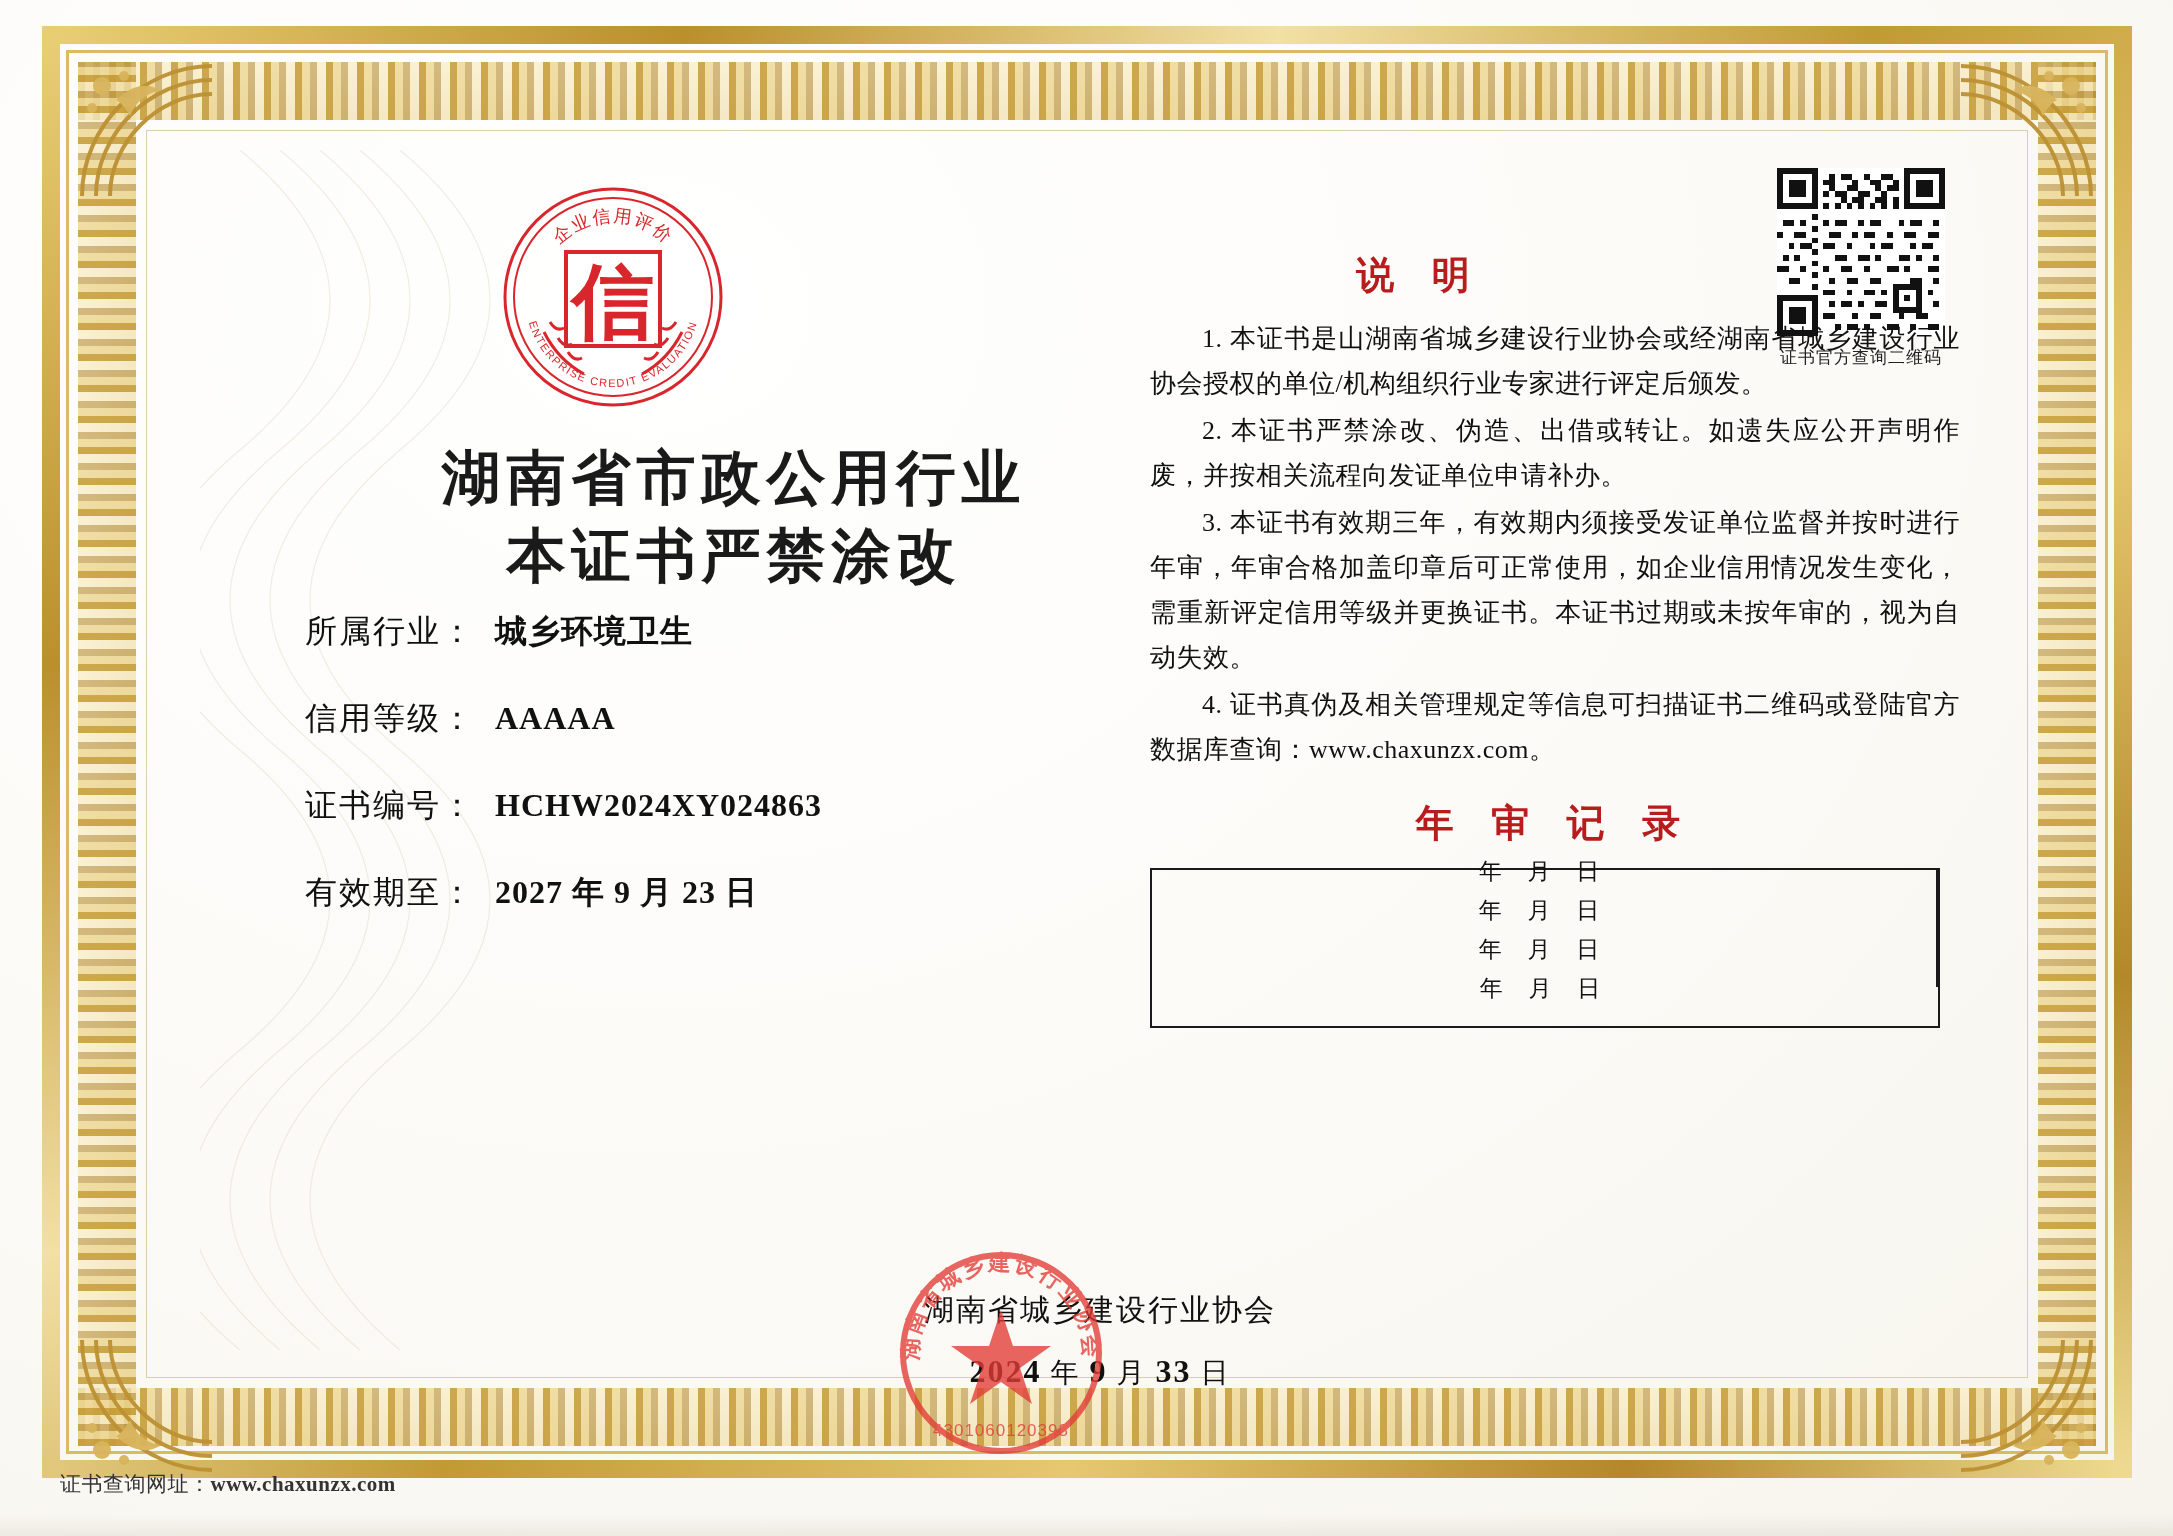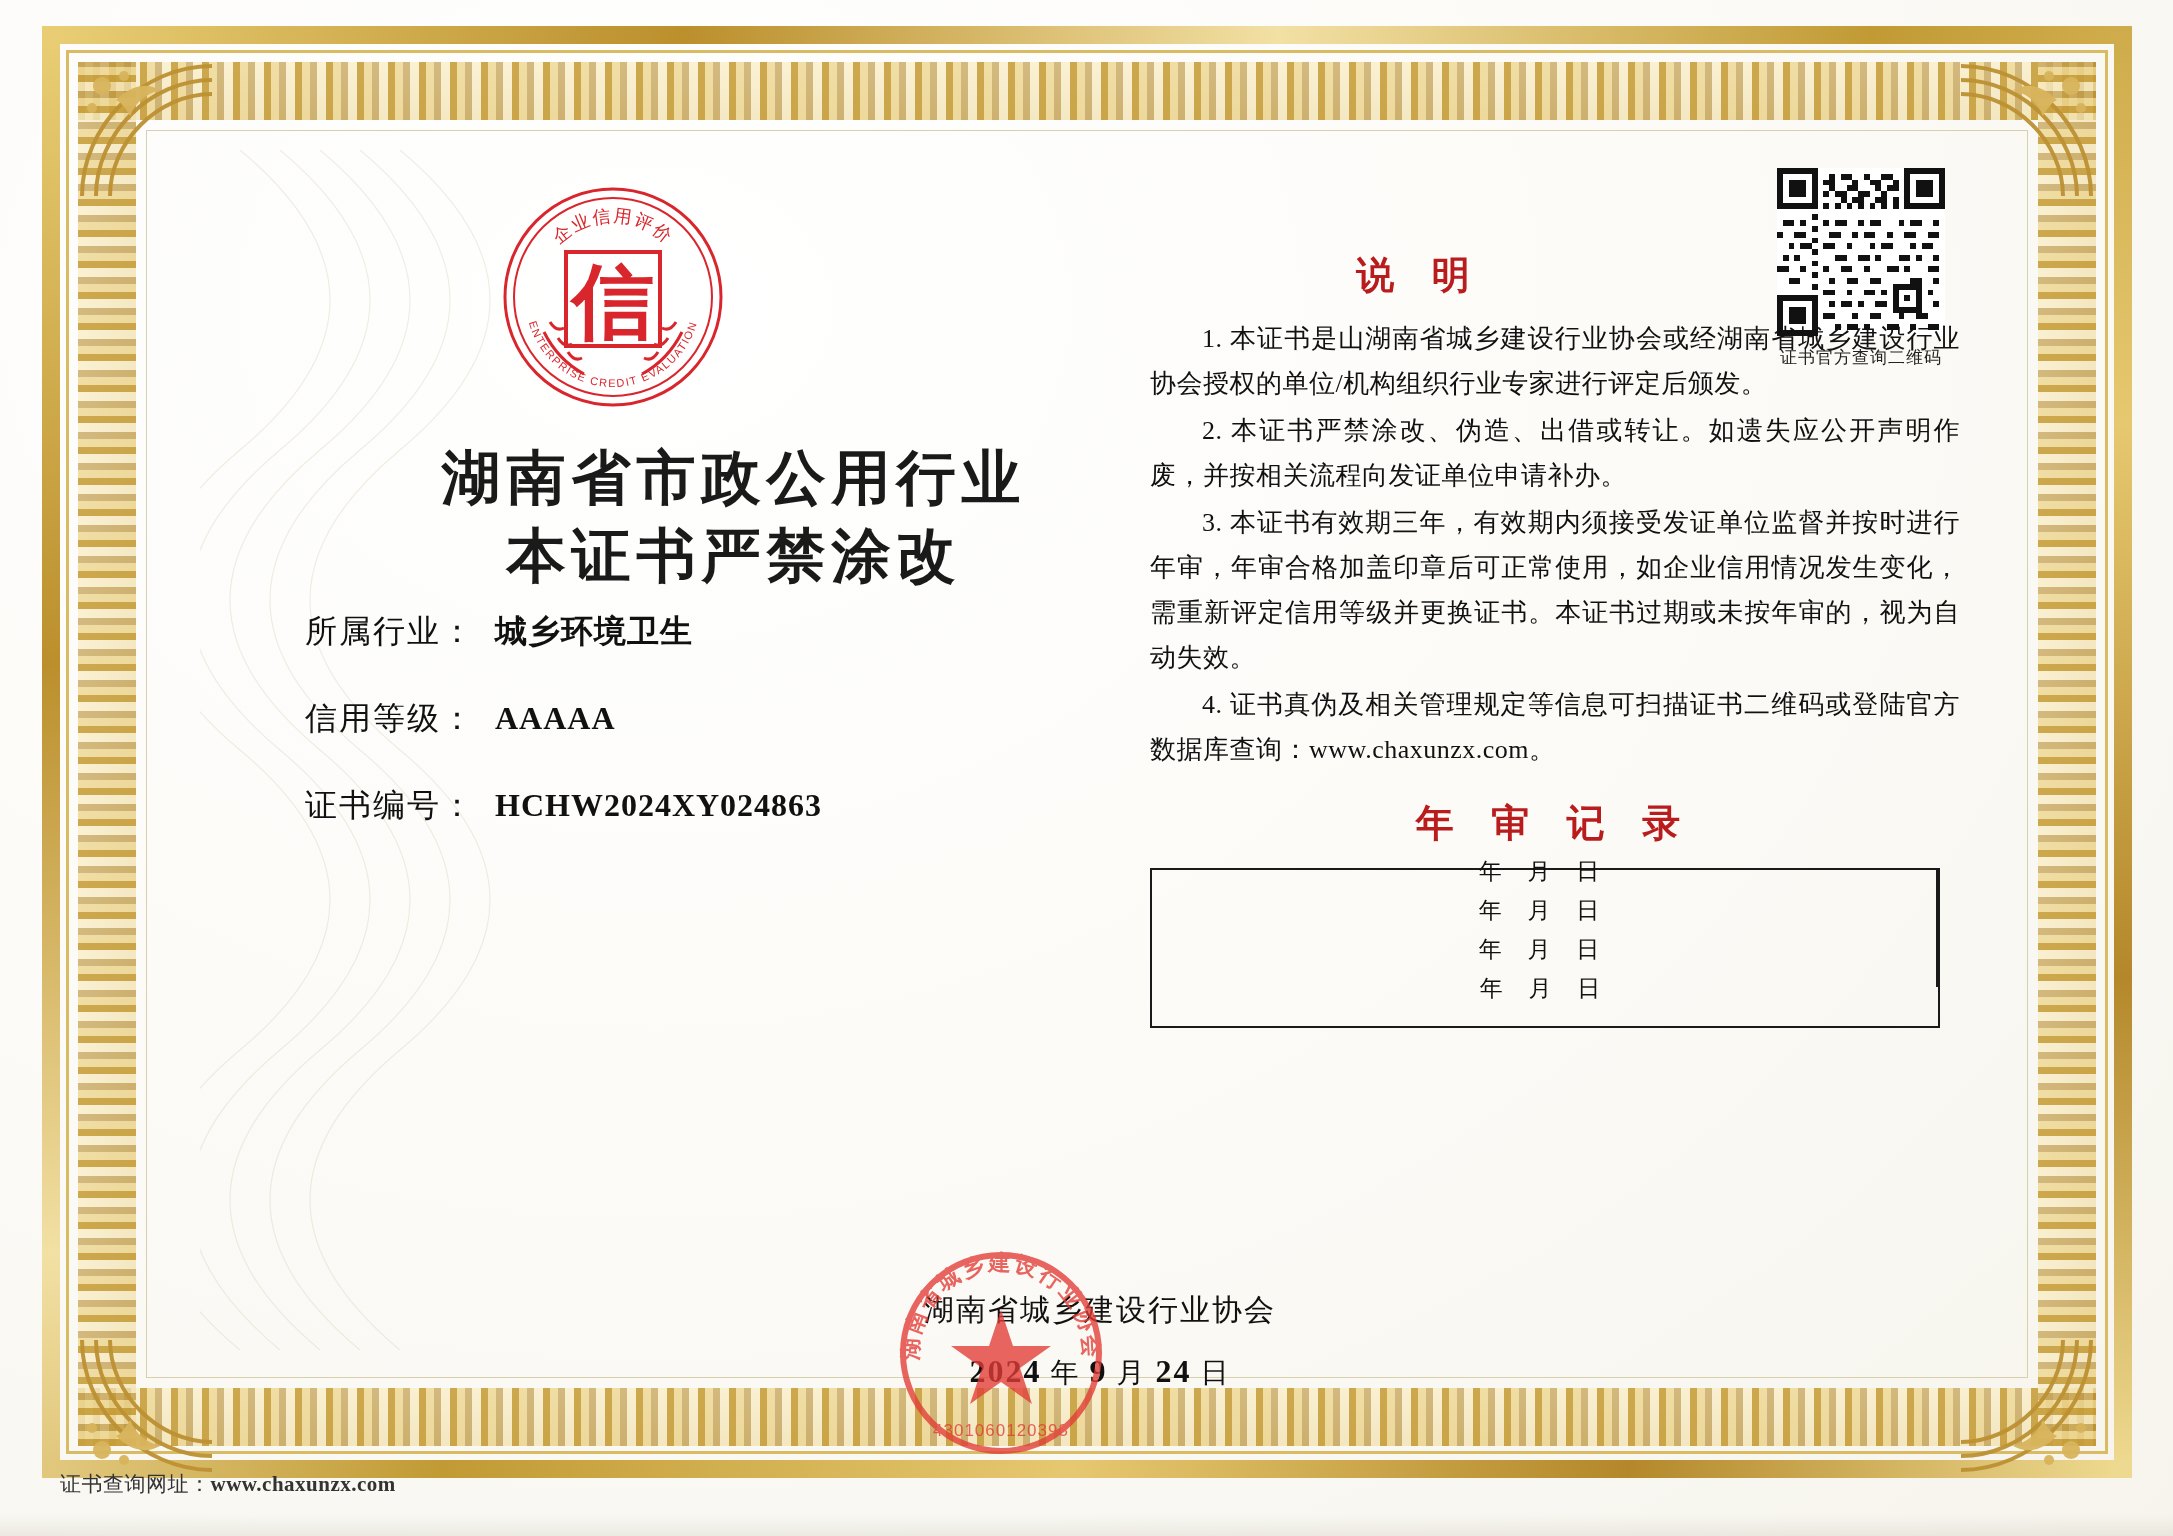--- a/index.html
+++ b/index.html
@@ -424,30 +424,34 @@
         <div class="field-value">城乡环境卫生</div>
       </div>
       <div class="field-row">
         <div class="field-label">信用等级：</div>
         <div class="field-value">AAAAA</div>
       </div>
       <div class="field-row">
         <div class="field-label">证书编号：</div>
         <div class="field-value">HCHW2024XY024863</div>
       </div>
+      <div class="field-row">
+        <div class="field-label">有效期至：</div>
+        <div class="field-value">2027 年 9 月 23 日</div>
+      </div>
     </div>
 
     <div class="issuer">
       <div class="issuer-name">湖南省城乡建设行业协会</div>
       <div class="issue-date">
         <b>2024</b>
         <span>年</span>
         <b>9</b>
         <span>月</span>
-        <b>24</b>
+        <b>33</b>
         <span>日</span>
       </div>
     </div>
 
     <svg class="red-seal" viewBox="0 0 210 210">
       <circle cx="105" cy="105" r="98" fill="none" stroke="#e23b36" stroke-width="6"></circle>
       <path id="sealArc" d="M 22 105 A 83 83 0 0 1 188 105" fill="none"></path>
       <text font-size="22" fill="#e23b36" font-family="'Liberation Serif',serif" letter-spacing="3" font-weight="bold">
         <textPath href="#sealArc" startOffset="50%" text-anchor="middle">湖南省城乡建设行业协会</textPath>
       </text>

